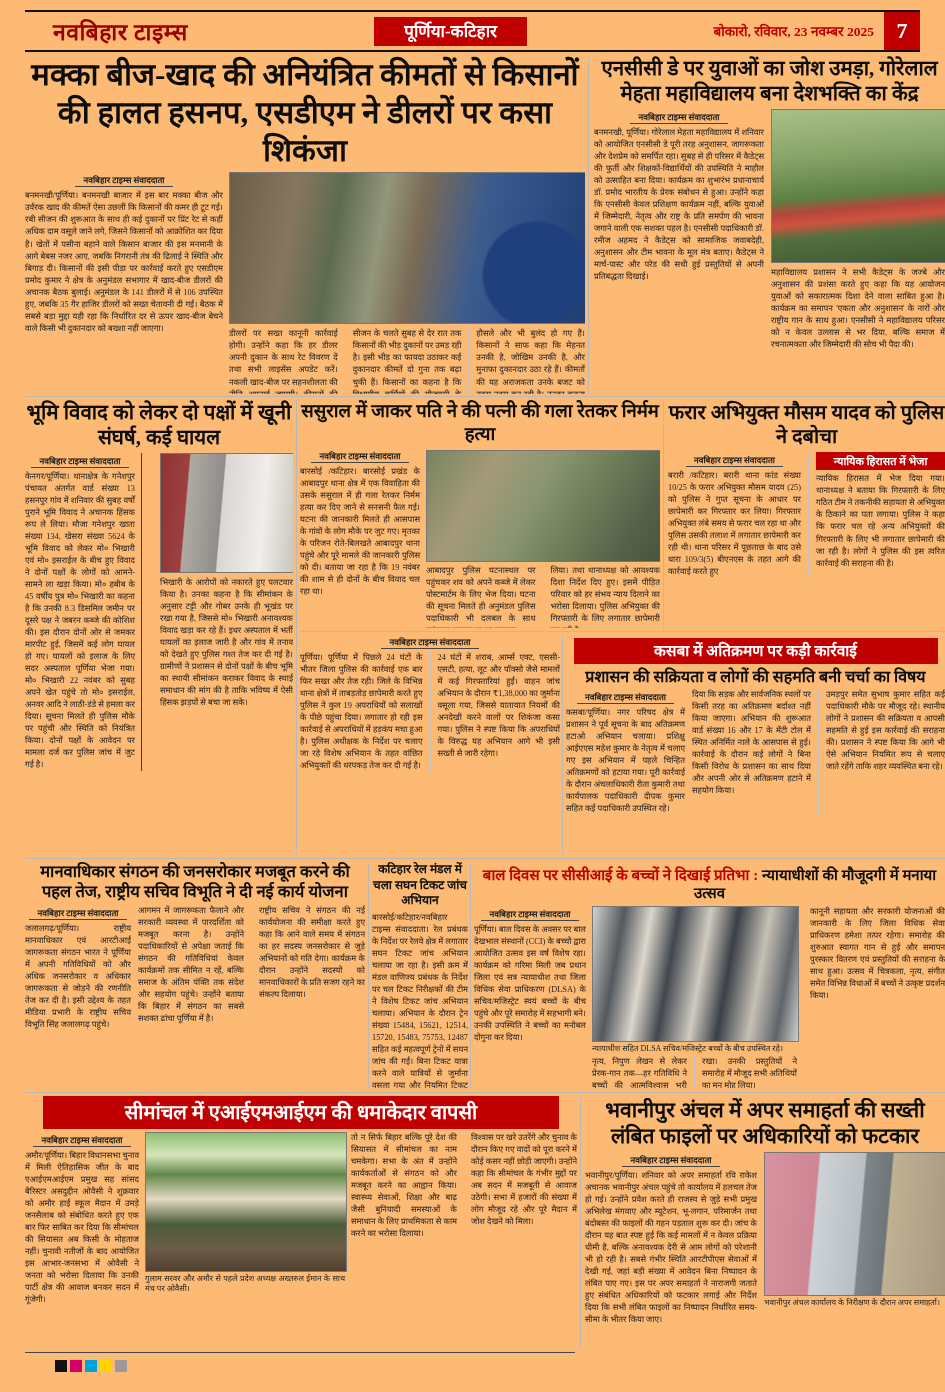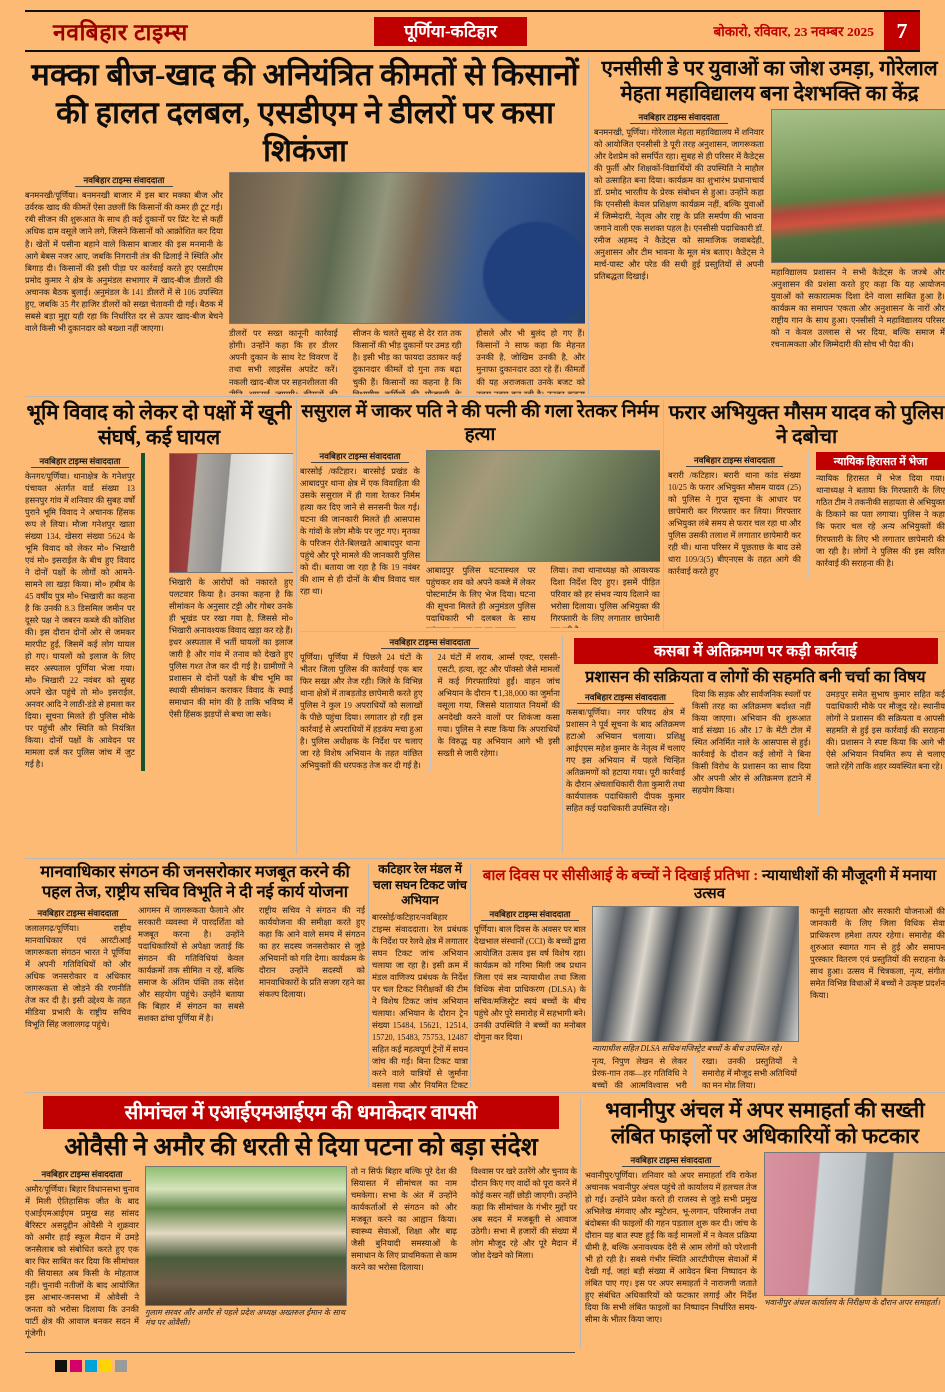--- a/index.html
+++ b/index.html
@@ -20,21 +20,21 @@
   
   .art{position:absolute;overflow:hidden;}
   .hl{font-weight:bold;color:#0d0d0d;text-align:center;line-height:1.22;}
   .hl .red{color:#c00000;}
   .byline{font-weight:bold;font-size:8.5px;text-align:center;margin:2px auto 3px;
           border-bottom:1px solid #444;width:fit-content;padding:0 8px 1px;}
   .cols{display:flex;gap:7px;align-items:stretch;}
   .tcol{flex:1;font-size:8.3px;line-height:1.45;text-align:justify;color:#1d1d1d;}
   .tcol + .tcol{border-left:1px solid #c6c6c6;padding-left:7px;}
   .photo{border:1px solid #777;width:100%;}
-  .cap{font-size:8px;line-height:1.3;text-align:justify;margin-top:2px;color:#222;font-style:italic;}
+  .cap{font-size:8px;line-height:1.3;text-align:justify;margin-top:2px;color:#222;}
   .redband{background:#c00000;color:#fff;font-weight:bold;text-align:center;line-height:1.15;}
   .vr{position:absolute;width:1px;background:#b9b9b9;}
   .hr{position:absolute;height:1px;background:#b9b9b9;}
   
   .p-maize{background:radial-gradient(circle at 86% 68%, #1f3f7d 0 16%, rgba(0,0,0,0) 17%),
     linear-gradient(100deg,#6b5d49 0%,#87765e 18%,#5e6b50 30%,#93967b 42%,#7b6a55 52%,#3c5c8e 68%,#2e4e86 82%,#223e6e 100%);}
   .p-ncc{background:linear-gradient(175deg,#a8c089 0%,#87a468 30%,#5c7f45 55%,#b3473a 63%,#cf5240 70%,#55703f 78%,#3f5a30 100%);}
   .p-bhumi{background:linear-gradient(95deg,#8e3434 0%,#9c4040 20%,#b0a9a2 21%,#8f8e8c 45%,#d9d7d2 46%,#efeeea 75%,#c9c5bd 100%);}
   .p-sasural{background:linear-gradient(120deg,#77845f 0%,#a59a79 25%,#8a9571 45%,#6f7c58 65%,#55614a 85%,#49543f 100%);}
   .p-bal{background:linear-gradient(100deg,#d2d3cf 0%,#54595f 14%,#dcd6cb 26%,#41474e 38%,#d0cac0 52%,#3a4047 64%,#c6c0b5 78%,#60656b 90%,#cfd0cc 100%);}
@@ -51,21 +51,21 @@
   <div id="masthead">
     <div class="paper-name">नवबिहार टाइम्स</div>
     <div class="section-box">पूर्णिया-कटिहार</div>
     <div class="head-right">
       <div class="dateline">बोकारो, रविवार, 23 नवम्बर 2025</div>
       <div class="page-box">7</div>
     </div>
   </div>
 
   <div class="art" style="left:25px;top:56px;width:560px;height:338px;">
-    <div class="hl" style="font-size:31px;">मक्का बीज-खाद की अनियंत्रित कीमतों से किसानों की हालत दलबल, एसडीएम ने डीलरों पर कसा शिकंजा</div>
+    <div class="hl" style="font-size:31px;">मक्का बीज-खाद की अनियंत्रित कीमतों से किसानों की हालत हसनप, एसडीएम ने डीलरों पर कसा शिकंजा</div>
     <div style="display:flex;gap:6px;margin-top:3px;">
       <div style="width:198px;flex:none;">
         <div class="byline">नवबिहार टाइम्स संवाददाता</div>
         <div class="tcol">बनमनखी/पूर्णिया। बनमनखी बाजार में इस बार मक्का बीज और उर्वरक खाद की कीमतें ऐसा उछलीं कि किसानों की कमर ही टूट गई। रबी सीजन की शुरूआत के साथ ही कई दुकानों पर प्रिंट रेट से कहीं अधिक दाम वसूले जाने लगे, जिसने किसानों को आक्रोशित कर दिया है। खेतों में पसीना बहाने वाले किसान बाजार की इस मनमानी के आगे बेबस नजर आए, जबकि निगरानी तंत्र की ढिलाई ने स्थिति और बिगाड़ दी। किसानों की इसी पीड़ा पर कार्रवाई करते हुए एसडीएम प्रमोद कुमार ने क्षेत्र के अनुमंडल सभागार में खाद-बीज डीलरों की अचानक बैठक बुलाई। अनुमंडल के 141 डीलरों में से 106 उपस्थित हुए, जबकि 35 गैर हाजिर डीलरों को सख्त चेतावनी दी गई। बैठक में सबसे बड़ा मुद्दा यही रहा कि निर्धारित दर से ऊपर खाद-बीज बेचने वाले किसी भी दुकानदार को बख्शा नहीं जाएगा।</div>
       </div>
       <div style="flex:1;">
         <div class="photo p-maize" style="height:150px;"></div>
         <div class="cols" style="margin-top:4px;">
           <div class="tcol">डीलरों पर सख्त कानूनी कार्रवाई होगी। उन्होंने कहा कि हर डीलर अपनी दुकान के साथ रेट विवरण दें तथा सभी लाइसेंस अपडेट करें। नकली खाद-बीज पर सहनशीलता की नीति अपनाई जाएगी। कीमतों की खुली उड़ान, किसान परेशान—फायदा सिर्फ दुकानदारों का मक्का</div>
           <div class="tcol">सीजन के चलते सुबह से देर रात तक किसानों की भीड़ दुकानों पर उमड़ रही है। इसी भीड़ का फायदा उठाकर कई दुकानदार कीमतें दो गुना तक बढ़ा चुकी हैं। किसानों का कहना है कि विभागीय कर्मियों की मौजूदगी के बावजूद कार्रवाई न होना समझ से बाहर है। उनका आरोप है कि अनदेखी की वजह से डीलरों के</div>
@@ -89,21 +89,21 @@
     </div>
   </div>
 
   <div class="art" style="left:25px;top:400px;width:268px;height:453px;">
     <div class="hl" style="font-size:20.5px;">भूमि विवाद को लेकर दो पक्षों में खूनी संघर्ष, कई घायल</div>
     <div style="display:flex;gap:6px;margin-top:3px;">
       <div style="width:110px;flex:none;">
         <div class="byline">नवबिहार टाइम्स संवाददाता</div>
         <div class="tcol">केनगर/पूर्णिया। थानाक्षेत्र के गनेशपुर पंचायत अंतर्गत वार्ड संख्या 13 हसनपुर गांव में शनिवार की सुबह वर्षों पुराने भूमि विवाद ने अचानक हिंसक रूप ले लिया। मौजा गनेशपुर खाता संख्या 134, खेसरा संख्या 5624 के भूमि विवाद को लेकर मो० भिखारी एवं मो० इसराईल के बीच हुए विवाद ने दोनों पक्षों के लोगों को आमने-सामने ला खड़ा किया। मो० हबीब के 45 वर्षीय पुत्र मो० भिखारी का कहना है कि उनकी 8.3 डिसमिल जमीन पर दूसरे पक्ष ने जबरन कब्जे की कोशिश की। इस दौरान दोनों ओर से जमकर मारपीट हुई, जिसमें कई लोग घायल हो गए। घायलों को इलाज के लिए सदर अस्पताल पूर्णिया भेजा गया। मो० भिखारी 22 नवंबर को सुबह अपने खेत पहुंचे तो मो० इसराईल, अनवर आदि ने लाठी-डंडे से हमला कर दिया। सूचना मिलते ही पुलिस मौके पर पहुंची और स्थिति को नियंत्रित किया। दोनों पक्षों के आवेदन पर मामला दर्ज कर पुलिस जांच में जुट गई है।</div>
       </div>
-      <div style="flex:1;border-left:4px solid #14532d;padding-left:24px;">
+      <div style="flex:1;border-left:1px solid #14532d;padding-left:18px;">
         <div class="photo p-bhumi" style="height:118px;"></div>
         <div class="tcol" style="margin-top:4px;">भिखारी के आरोपों को नकारते हुए पलटवार किया है। उनका कहना है कि सीमांकन के अनुसार टट्टी और गोबर उनके ही भूखंड पर रखा गया है, जिससे मो० भिखारी अनावश्यक विवाद खड़ा कर रहे हैं। इधर अस्पताल में भर्ती घायलों का इलाज जारी है और गांव में तनाव को देखते हुए पुलिस गश्त तेज कर दी गई है। ग्रामीणों ने प्रशासन से दोनों पक्षों के बीच भूमि का स्थायी सीमांकन कराकर विवाद के स्थाई समाधान की मांग की है ताकि भविष्य में ऐसी हिंसक झड़पों से बचा जा सके।</div>
       </div>
     </div>
   </div>
 
   <div class="art" style="left:300px;top:400px;width:360px;height:228px;">
     <div class="hl" style="font-size:18.5px;">ससुराल में जाकर पति ने की पत्नी की गला रेतकर निर्मम हत्या</div>
     <div style="display:flex;gap:6px;margin-top:3px;">
       <div style="width:120px;flex:none;">
@@ -188,21 +188,20 @@
           <div class="tcol">नृत्य, निपुण लेखन से लेकर प्रेरक-गान तक—हर गतिविधि ने बच्चों की आत्मविश्वास भरी प्रतिभा को सबके सामने रखा।</div>
           <div class="tcol">रखा। उनकी प्रस्तुतियों ने समारोह में मौजूद सभी अतिथियों का मन मोह लिया।</div>
         </div>
       </div>
       <div class="tcol" style="flex:1;border-left:1px solid #c6c6c6;padding-left:6px;">कानूनी सहायता और सरकारी योजनाओं की जानकारी के लिए जिला विधिक सेवा प्राधिकरण हमेशा तत्पर रहेगा। समारोह की शुरुआत स्वागत गान से हुई और समापन पुरस्कार वितरण एवं प्रस्तुतियों की सराहना के साथ हुआ। उत्सव में चित्रकला, नृत्य, संगीत समेत विभिन्न विधाओं में बच्चों ने उत्कृष्ट प्रदर्शन किया।</div>
     </div>
   </div>
 
   <div class="art" style="left:25px;top:1096px;width:552px;height:252px;">
     <div class="redband" style="font-size:20px;padding:5px 8px;width:500px;margin:0 auto;">सीमांचल में एआईएमआईएम की धमाकेदार वापसी</div>
-    <div class="hl" style="font-size:25px;margin-top:3px;">ओवैसी ने अमौर की धरती से दिया पटना को बड़ा संदेश</div>
     <div style="display:flex;gap:6px;margin-top:3px;">
       <div style="width:114px;flex:none;">
         <div class="byline">नवबिहार टाइम्स संवाददाता</div>
         <div class="tcol">अमौर/पूर्णिया। बिहार विधानसभा चुनाव में मिली ऐतिहासिक जीत के बाद एआईएमआईएम प्रमुख सह सांसद बैरिस्टर असदुद्दीन ओवैसी ने शुक्रवार को अमौर हाई स्कूल मैदान में उमड़े जनसैलाब को संबोधित करते हुए एक बार फिर साबित कर दिया कि सीमांचल की सियासत अब किसी के मोहताज नहीं। चुनावी नतीजों के बाद आयोजित इस आभार-जनसभा में ओवैसी ने जनता को भरोसा दिलाया कि उनकी पार्टी क्षेत्र की आवाज बनकर सदन में गूंजेगी।</div>
       </div>
       <div style="width:200px;flex:none;">
         <div class="photo p-aimim" style="height:138px;"></div>
         <div class="cap">गुलाम सरवर और अमौर से पहले प्रदेश अध्यक्ष अख्तरुल ईमान के साथ मंच पर ओवैसी।</div>
       </div>
       <div class="tcol">तो न सिर्फ बिहार बल्कि पूरे देश की सियासत में सीमांचल का नाम चमकेगा। सभा के अंत में उन्होंने कार्यकर्ताओं से संगठन को और मजबूत करने का आह्वान किया। स्वास्थ्य सेवाओं, शिक्षा और बाढ़ जैसी बुनियादी समस्याओं के समाधान के लिए प्राथमिकता से काम करने का भरोसा दिलाया।</div>

